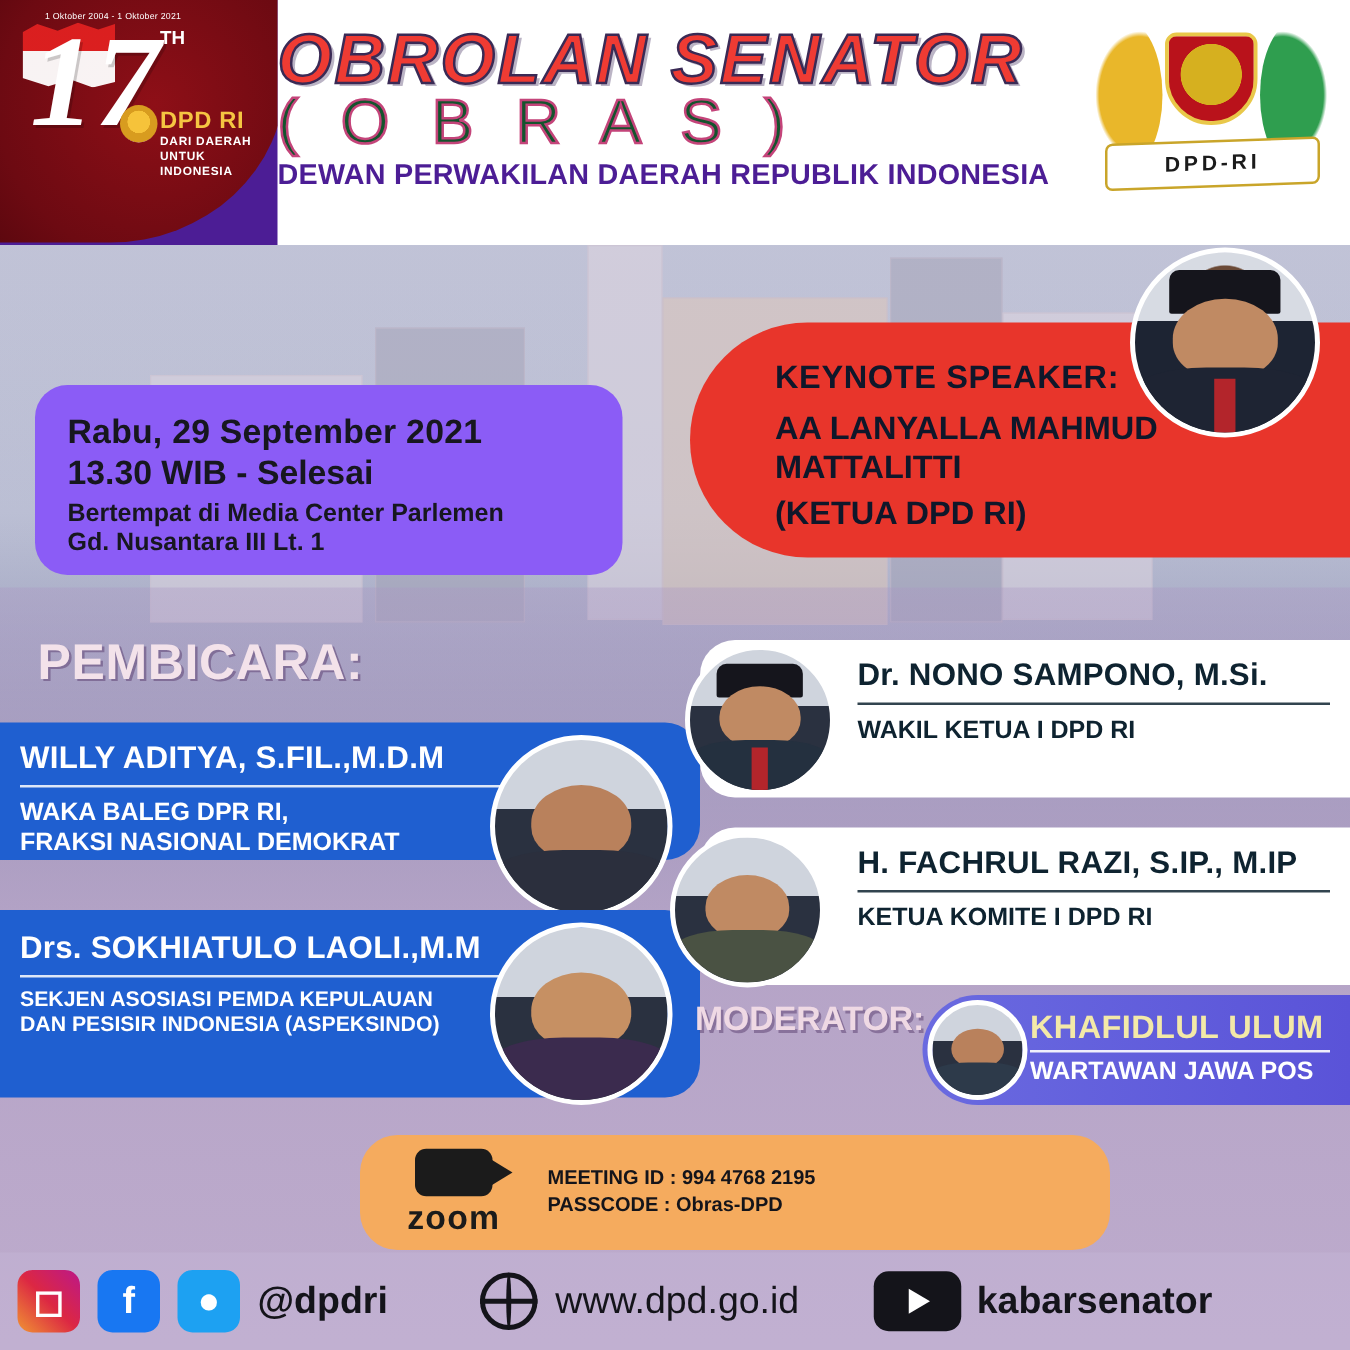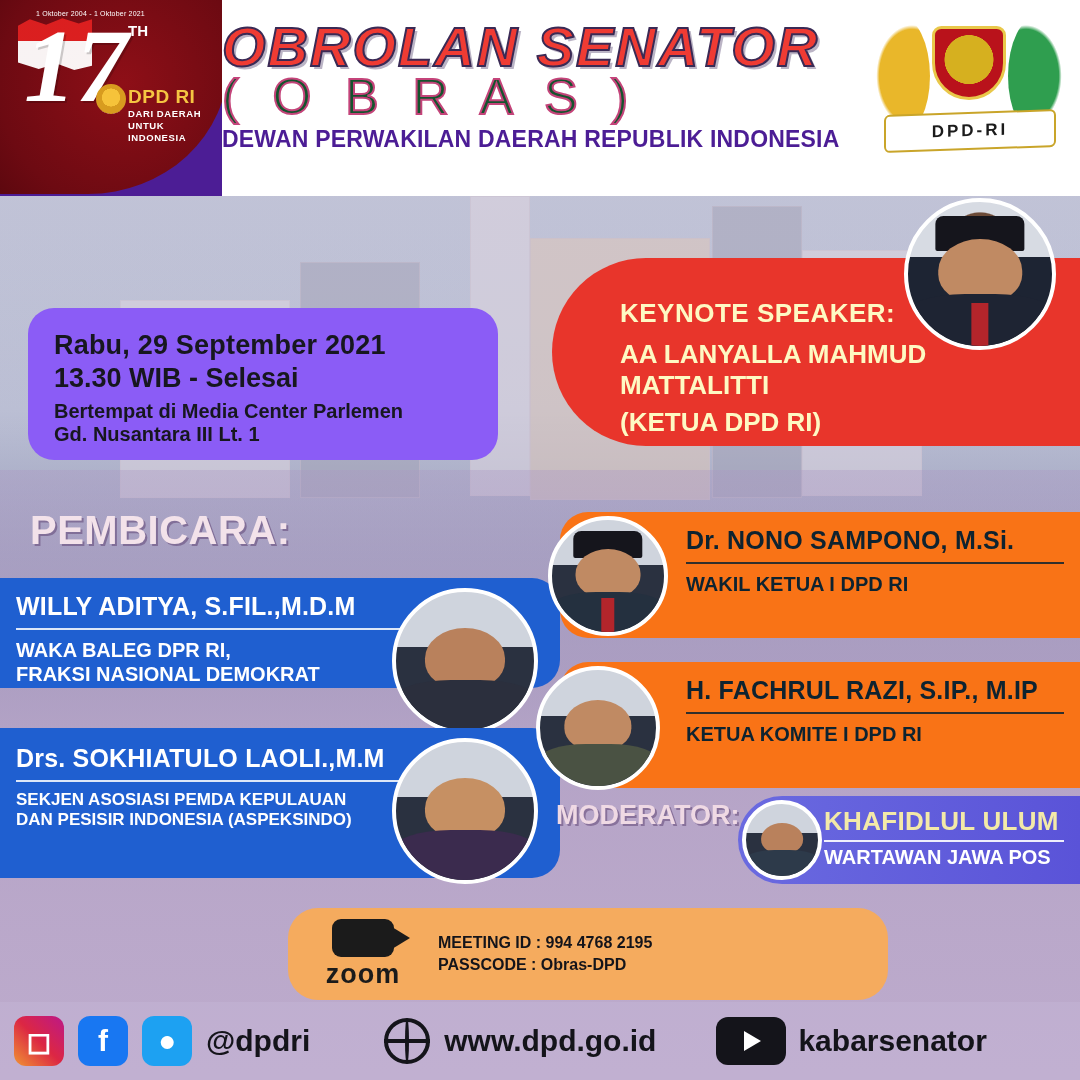--- a/index.html
+++ b/index.html
@@ -150,22 +150,22 @@
   .date-box .l2 { font-size: 27px; font-weight: 700; margin-top: 2px; }
   .date-box .l3 { font-size: 20px; font-weight: 700; margin-top: 6px; }
   .date-box .l4 { font-size: 20px; font-weight: 700; }
 
   
   .keynote {
     position: absolute; left: 552px; top: 258px; width: 528px; height: 188px;
     background: #e8352b;
     border-top-left-radius: 94px;
     border-bottom-left-radius: 94px;
-    color: #fef9c3;
-    padding: 40px 0 0 68px;
+    color: #0f172a;
+    padding: 28px 0 0 68px;
   }
   .keynote .k1 { font-size: 26px; font-weight: 700; letter-spacing: .5px; }
   .keynote .k2 { font-size: 26px; font-weight: 700; margin-top: 10px; }
   .keynote .k3 { font-size: 26px; font-weight: 700; margin-top: 6px; }
 
   .keynote-photo {
     position: absolute; right: 24px; top: 198px; width: 152px; height: 152px;
     border-radius: 50%;
     background:
       radial-gradient(circle at 50% 30%, #6b4a37 0 26%, rgba(0,0,0,0) 27%),
@@ -201,21 +201,21 @@
     text-shadow: 2px 2px 0 rgba(90,60,110,.5);
     letter-spacing: .5px;
   }
 
   .card {
     position: absolute;
     border-radius: 28px;
     color: #ffffff;
   }
   .card.blue { background: #1f5fd0; }
-  .card.cyan { background: #f97316; color: #0e2330; }
+  .card.cyan { background: #ffffff; color: #0e2330; }
 
   .card .name {
     font-size: 25px; font-weight: 700; letter-spacing: .2px;
   }
   .card .rule {
     height: 2px; background: currentColor; opacity: .85; margin: 7px 0 8px 0;
   }
   .card .role {
     font-size: 20px; font-weight: 700; line-height: 1.2;
   }
@@ -293,21 +293,21 @@
   .ig { background: linear-gradient(45deg,#f09433,#dc2743,#bc1888); }
   .fb { background: #1877f2; }
   .tw { background: #1da1f2; }
   .handle { margin-left: 14px; font-size: 30px; font-weight: 700; color: #14141a; }
   .globe {
     width: 46px; height: 46px; border-radius: 50%;
     border: 4px solid #14141a; margin-left: 74px; position: relative;
   }
   .globe:before { content:""; position:absolute; left:-4px; top:17px; width:46px; height:4px; background:#14141a; }
   .globe:after  { content:""; position:absolute; left:17px; top:-4px; width:4px; height:46px; background:#14141a; border-radius:50%; box-shadow:none; }
-  .weburl { margin-left: 14px; font-size: 30px; font-weight: 700; color: #14141a; }
+  .weburl { margin-left: 14px; font-size: 30px; font-weight: 400; color: #14141a; }
   .yt {
     width: 70px; height: 48px; border-radius: 12px; background: #14141a;
     margin-left: 60px; position: relative;
   }
   .yt:after {
     content: ""; position: absolute; left: 28px; top: 14px;
     border-top: 10px solid transparent; border-bottom: 10px solid transparent;
     border-left: 17px solid #ffffff;
   }
   .ytname { margin-left: 12px; font-size: 30px; font-weight: 700; color: #14141a; }

